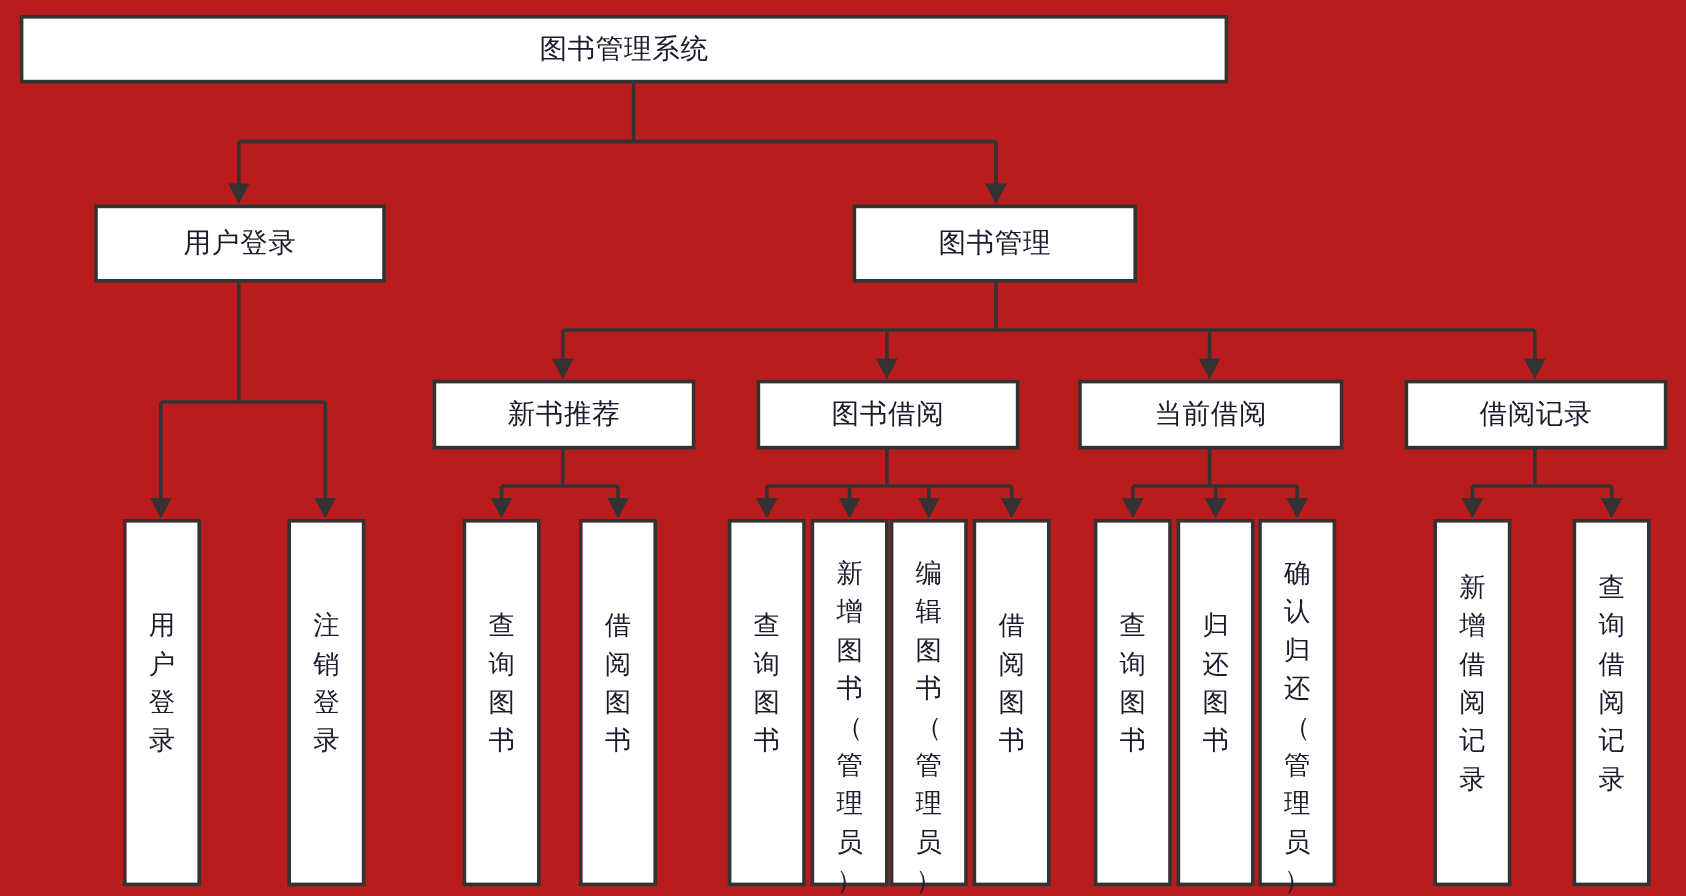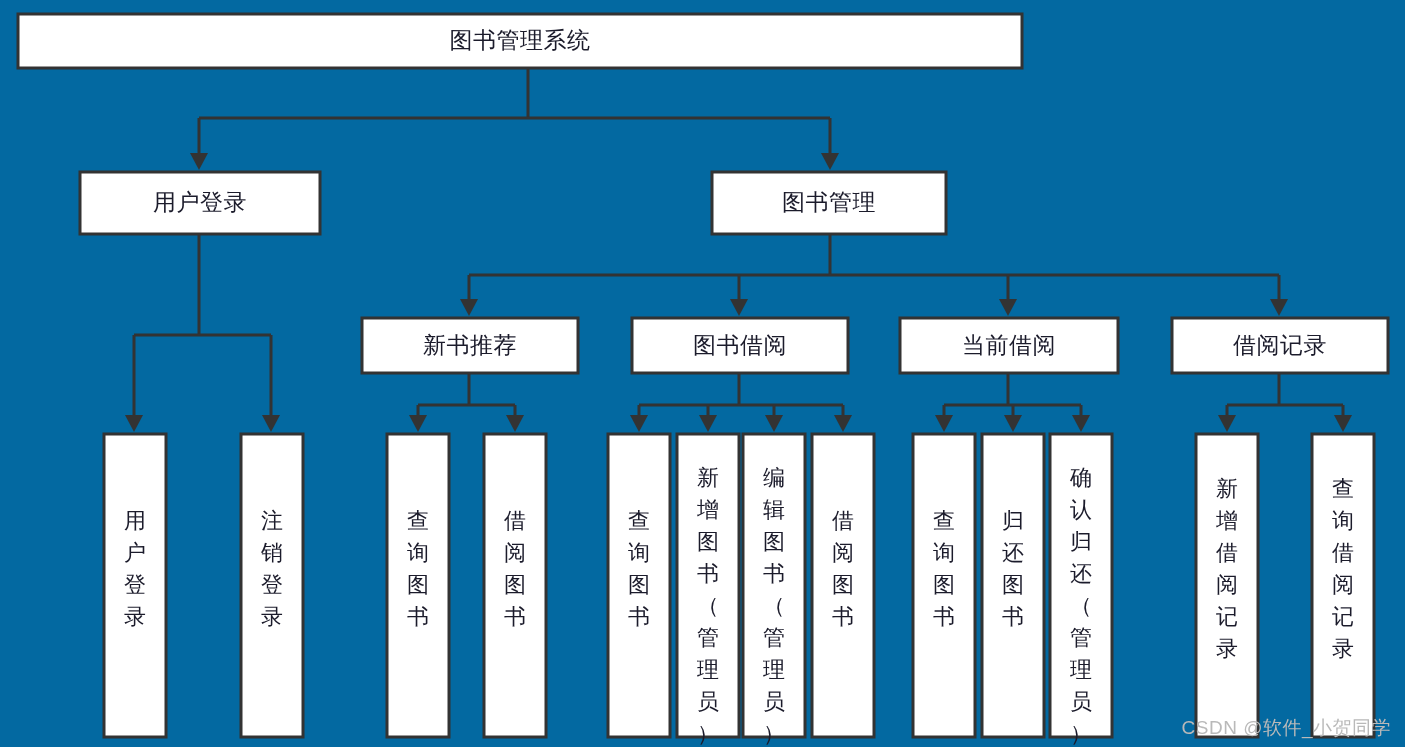--- a/index.html
+++ b/index.html
@@ -10,21 +10,21 @@
   body {
     width: 1405px;
     height: 747px;
     font-family: "Liberation Sans", "DejaVu Sans", sans-serif;
     overflow: hidden;
   }
   #diagram-root {
     position: relative;
     width: 1405px;
     height: 747px;
-    background: #0369a1;
+    background: #b91c1c;
   }
   svg.diagram-canvas {
     position: absolute;
     top: 0;
     left: 0;
     width: 1405px;
     height: 747px;
     display: block;
   }
   .node-box {
@@ -263,14 +263,13 @@
           <rect x="1312" y="434" width="62" height="303" class="node-box"></rect>
           <text x="1343" y="496.46" class="node-label-v">查</text>
           <text x="1343" y="528.46" class="node-label-v">询</text>
           <text x="1343" y="560.46" class="node-label-v">借</text>
           <text x="1343" y="592.46" class="node-label-v">阅</text>
           <text x="1343" y="624.46" class="node-label-v">记</text>
           <text x="1343" y="656.46" class="node-label-v">录</text>
         </g>
       </g>
   </svg>
-  <div class="watermark-text">CSDN @软件_小贺同学</div>
 </div>
 
 </body></html>

